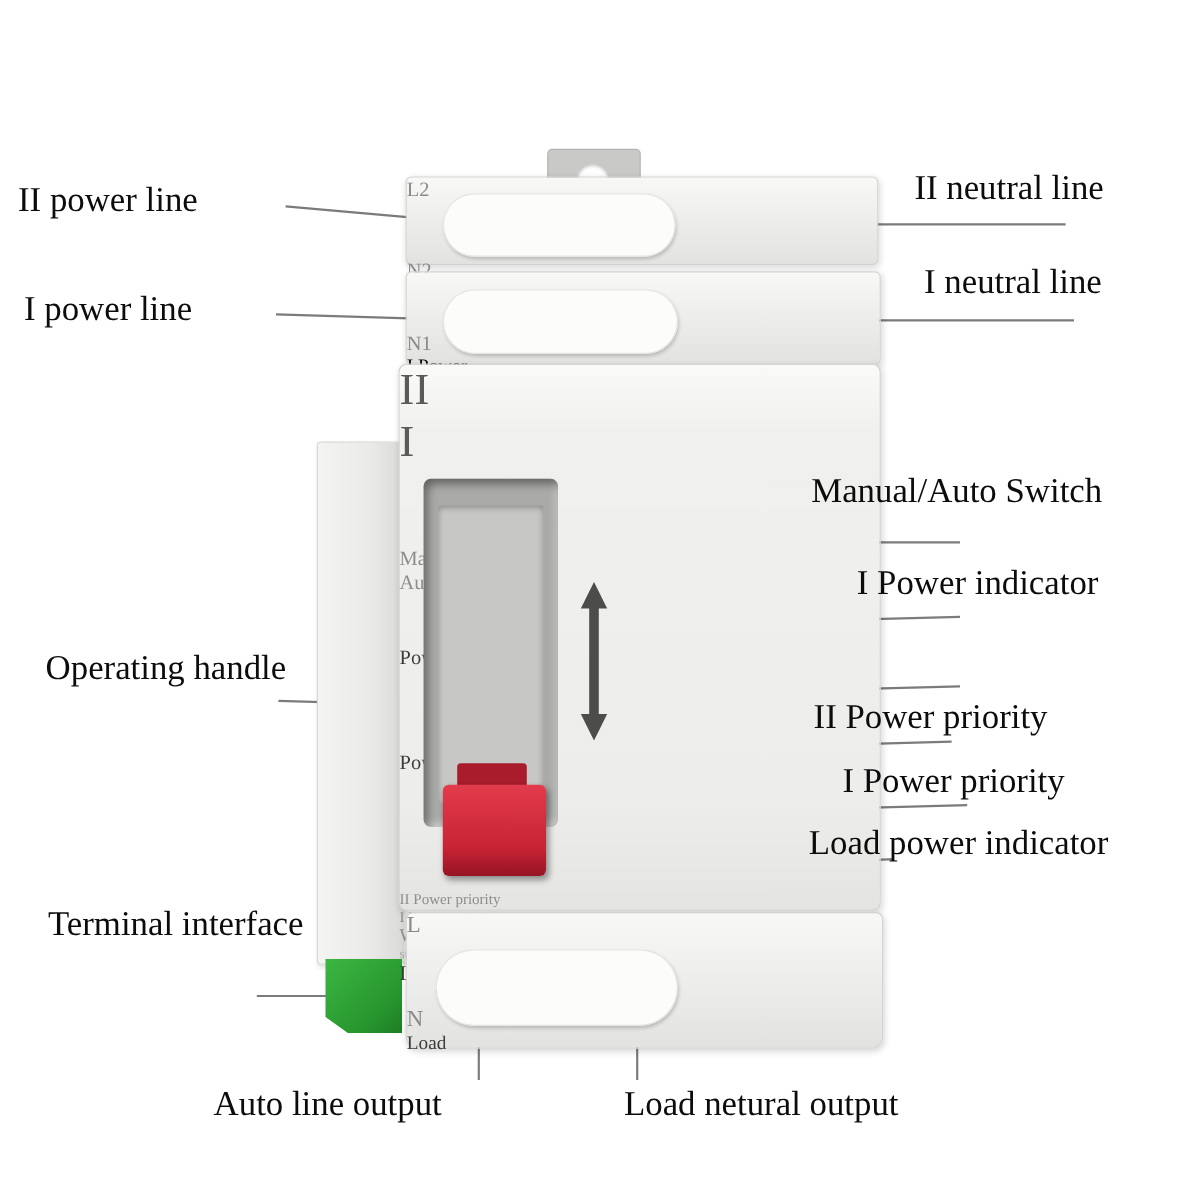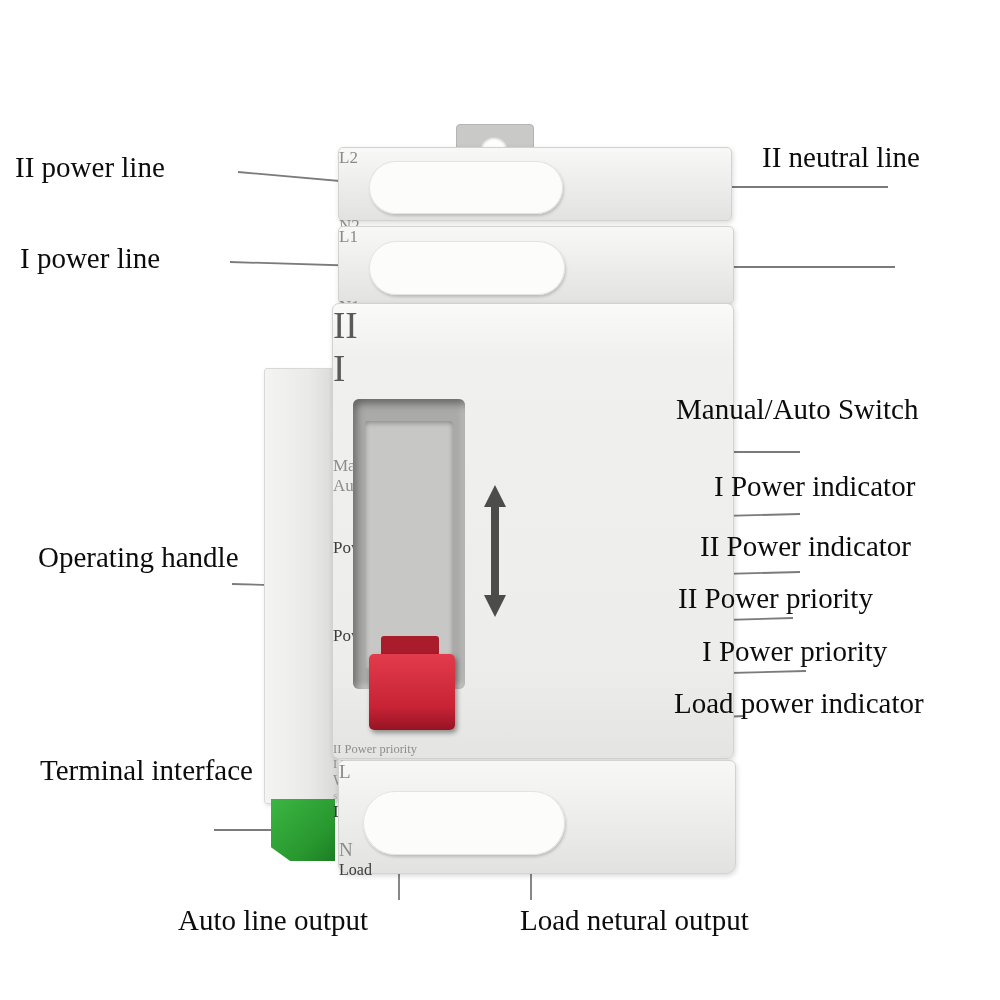--- a/index.html
+++ b/index.html
@@ -55,21 +55,20 @@
   </div>
 
   
   <div class="block" style="left:338px;top:226px;width:394px;height:76px;">
     <div class="pill" style="left:30px;top:14px;width:196px;height:54px;"></div>
     <div class="screw" style="left:36px;top:17px;">
       <span class="arm v"></span>
       <span class="arm h"></span>
       <span class="dot"></span>
     </div>
-    <div class="devtext" style="left:88px;top:30px;font-size:17px;color:#8a8a88;">L1</div>
     <div class="divider" style="left:127px;top:17px;height:50px;"></div>
     <div class="devtext" style="left:136px;top:30px;font-size:17px;color:#8a8a88;">N1</div>
     <div class="screw" style="left:169px;top:17px;">
       <span class="arm v"></span>
       <span class="arm h"></span>
       <span class="dot"></span>
     </div>
     <div class="oval-label" style="left:250px;top:20px;width:82px;height:42px;">
       <span class="num">I</span>
       <span class="word">Power</span>
@@ -173,23 +172,23 @@
       <circle cx="649" cy="720" r="5.5"></circle>
       <circle cx="370" cy="588" r="5.5"></circle>
       <circle cx="300" cy="830" r="6"></circle>
     </g>
   </svg>
 
   
   <div class="callout" style="left:15px;top:152px;">II power line</div>
   <div class="callout" style="left:762px;top:142px;">II neutral line</div>
   <div class="callout" style="left:20px;top:243px;">I power line</div>
+  <div class="callout" style="left:770px;top:220px;">I neutral line</div>
   <div class="callout" style="left:676px;top:394px;">Manual/Auto Switch</div>
   <div class="callout" style="left:714px;top:471px;">I Power indicator</div>
-  <div class="callout" style="left:700px;top:531px;">II Power indicator</div>
   <div class="callout" style="left:678px;top:583px;">II Power priority</div>
   <div class="callout" style="left:702px;top:636px;">I Power priority</div>
   <div class="callout" style="left:674px;top:688px;">Load power indicator</div>
   <div class="callout" style="left:38px;top:542px;">Operating handle</div>
   <div class="callout" style="left:40px;top:755px;">Terminal interface</div>
   <div class="callout" style="left:178px;top:905px;">Auto line output</div>
   <div class="callout" style="left:520px;top:905px;">Load netural output</div>
 
 </div>
 

